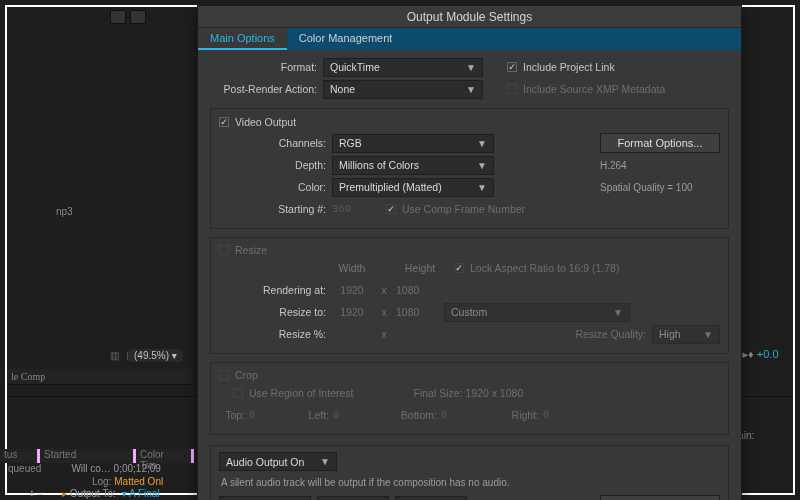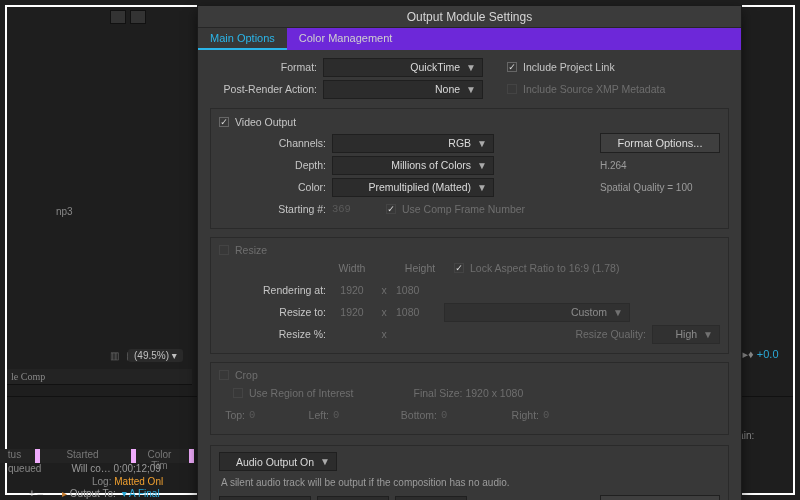--- a/index.html
+++ b/index.html
@@ -5,44 +5,44 @@
   * { box-sizing: border-box; margin: 0; padding: 0; font-family: "Segoe UI", Arial, sans-serif; }
   body { background: #1e1e1e; width: 800px; height: 500px; overflow: hidden; position: relative; color: #b9b9b9; font-size: 10.5px; }
   .frame { position:absolute; inset:5px; border:2px solid #fff; background:#1e1e1e; }
   
   .bg { position: absolute; color: #888; font-size: 10px; }
   .bg-zoom { top: 349px; left: 128px; background:#2a2a2a; padding:1px 6px; border-radius:3px; color:#c0c0c0; }
   .bg-plus { top: 348px; left: 734px; color:#2aa8d6; font-size:11px; }
   .bg-lecomp { top: 369px; left: 7px; width:185px; height:16px; background:#232323; padding-left:4px; line-height:16px; border-bottom:1px solid #111;font-family:Liberation Serif, serif; }
   .bg-est { top: 430px; left: 697px; }
   .bg-tblhdr { top: 449px; left: 0; display:flex; height:14px; background:#232323; }
-  .bg-tblhdr span { padding: 0 10px 0 4px; border-right:5px solid #f0abfc; color:#777;text-align:center; }
+  .bg-tblhdr span { padding: 0 10px 0 4px; border-right:3px solid #f0abfc; color:#777; }
   .bg-row1 { top: 463px; left: 8px; }
   .bg-row1 .started { color:#999; margin-left:30px; }
   .bg-row2 { top: 476px; left: 92px; }
   .bg-row2 .err { color:#f0a030; }
   .bg-row3 { top: 488px; left: 62px; color:#999; }
   .bg-row3 .link { color:#2aa8d6; margin-left:6px; }
   .bg-plusminus { top: 488px; left: 29px; color:#ccc; }
   .bg-hdiv { top: 396px; left: 7px; width:786px; height:1px; background:#111; }
   .bg-topicons { top:10px; left:110px; display:flex; gap:4px; }
   .bg-topicons div { width:16px; height:14px; background:#333; border:1px solid #111; }
   .bg-midicons { top:348px; left:110px; color:#666; letter-spacing:2px; }
   .bg-mp3 { top:206px; left:12px; color:#888;padding-left:44px; }
 
   
   .dlg { position: absolute; top: 5px; left: 197px; width: 545px; height: 526px; background: #383838; border: 1px solid #1a1a1a; box-shadow: 0 6px 12px rgba(0,0,0,.5); }
   .titlebar { height: 22px; background: #3b3b3b; color: #d6d6d6; text-align: center; line-height: 22px; font-size: 12px; border-bottom: 1px solid #262626; }
-  .tabs { display: flex; background: #6d28d9; height: 22px; align-items: stretch; }
+  .tabs { display: flex; background: #0c4a6e; height: 22px; align-items: stretch; }
   .tab { padding: 4px 12px 0 12px; font-size: 11px; color: #d0d0d0; cursor:default; }
   .tab.active { color:#2bb5e8; border-bottom: 2px solid #2bb5e8; background:#383838; }
   .body { padding: 6px 12px 10px 12px; }
   .row { display: flex; align-items: center; height: 22px; }
   .lblcol { width: 113px; text-align: right; padding-right: 6px; color:#c6c6c6; }
-  .dd { display: inline-flex; align-items:center; justify-content:flex-end; height: 19px; padding: 0 6px; background: #2c2c2c; border:1px solid #1f1f1f; color:#dadada; font-size:10.5px; }
+  .dd { display: inline-flex; align-items:center; justify-content:space-between; height: 19px; padding: 0 6px; background: #2c2c2c; border:1px solid #1f1f1f; color:#dadada; font-size:10.5px; }
   .dd .arr { color:#aaa; font-size:10px; margin-left:6px; }
   .chk { display:inline-flex; align-items:center; gap:6px; color:#c6c6c6; }
   .chk .box { width:10px; height:10px; border:1px solid #666; color:#ddd; font-size:9px; line-height:8px; text-align:center; }
   .chk.dim { color:#6e6e6e; }
   .chk.dim .box { border-color:#444; }
   .section { border:1px solid #2a2a2a; margin-top:8px; padding:6px 8px 8px 8px; }
   .section.dim { color:#6e6e6e; }
   .numfield { width:40px; color:#2aa8d6; text-align:left; }
   .numfield.dim { color:#5a5a5a;font-family:Liberation Mono, monospace; }
   .btn { display:inline-flex; align-items:center; justify-content:center; height:20px; padding:0 10px; background:#3f3f3f; border:1px solid #202020; color:#dedede; font-size:11px; }

